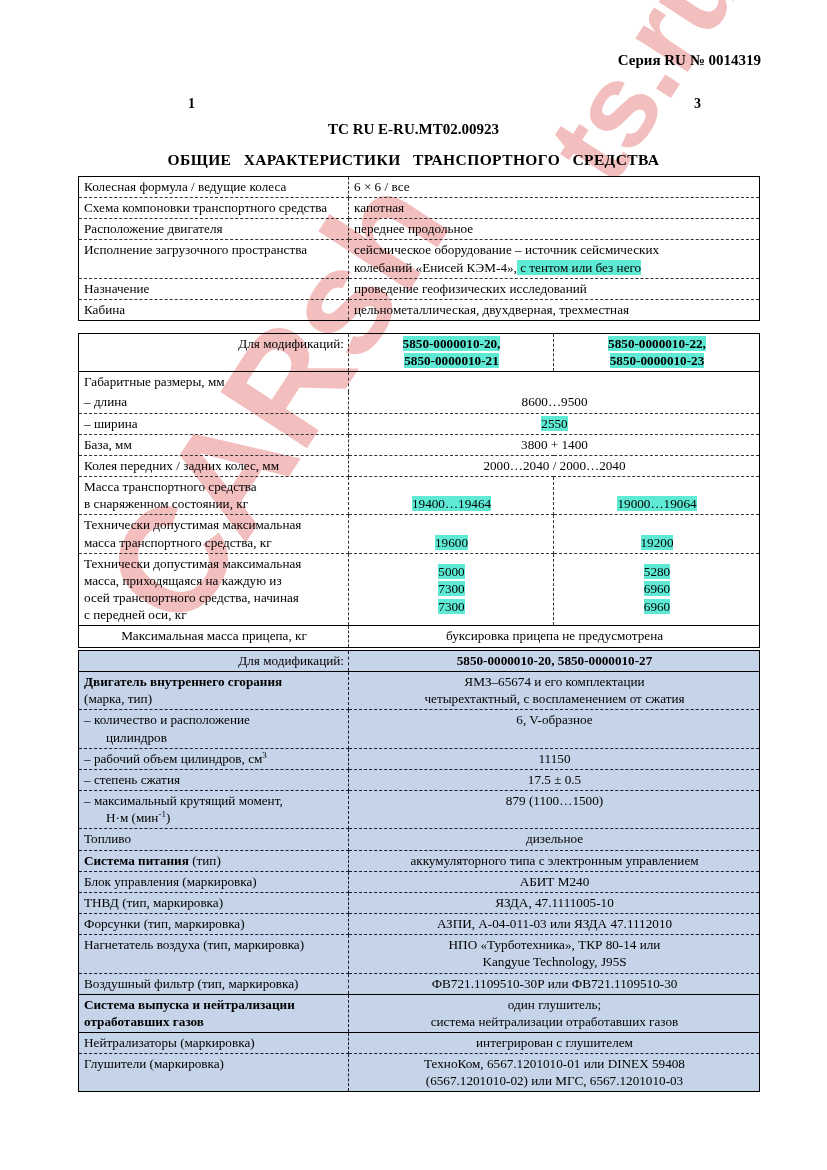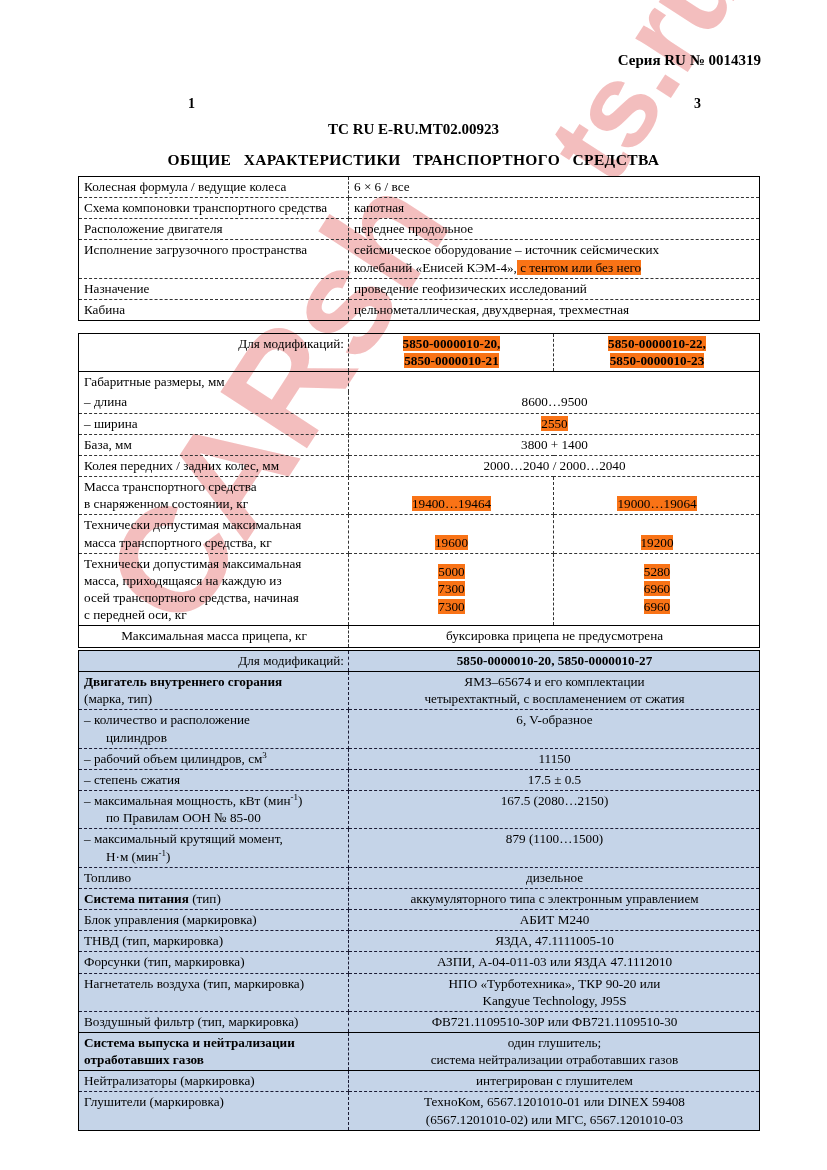--- a/index.html
+++ b/index.html
@@ -123,21 +123,21 @@
   }
   .tbl.outer {
     border: 1px solid #000;
   }
   .solid-t { border-top: 1px solid #000 !important; }
   .solid-b { border-bottom: 1px solid #000 !important; }
 
   .ctr { text-align: center; }
   .rgt { text-align: right; }
   .bold { font-weight: bold; }
-  .hl { background: #f97316; text-align: center; }
+  .hl { background: #5eead4; text-align: center; }
   .mid { vertical-align: middle; margin-top: 20px; }
 
   
   #table1 { left: 78px; top: 176px; width: 681px; }
 
   
   #table2 { left: 78px; top: 333px; width: 681px; }
 
   
   #table3 { left: 78px; top: 650px; width: 681px; background: #c5d4e8; }
@@ -314,27 +314,20 @@
       <tr>
         <td><span>– рабочий объем цилиндров, см</span><sup>3</sup></td>
         <td class="ctr">11150</td>
       </tr>
       <tr>
         <td>– степень сжатия</td>
         <td class="ctr">17.5 ± 0.5</td>
       </tr>
       <tr>
         <td>
-          <div><span>– максимальная мощность, кВт (мин</span><sup>-1</sup><span>)</span></div>
-          <div class="pad-l">по Правилам ООН № 85-00</div>
-        </td>
-        <td class="ctr mid">167.5 (2080…2150)</td>
-      </tr>
-      <tr>
-        <td>
           <div>– максимальный крутящий момент,</div>
           <div class="pad-l"><span>Н·м (мин</span><sup>-1</sup><span>)</span></div>
         </td>
         <td class="ctr mid">879 (1100…1500)</td>
       </tr>
       <tr>
         <td>Топливо</td>
         <td class="ctr">дизельное</td>
       </tr>
       <tr>
@@ -349,21 +342,21 @@
         <td>ТНВД (тип, маркировка)</td>
         <td class="ctr">ЯЗДА, 47.1111005-10</td>
       </tr>
       <tr>
         <td>Форсунки (тип, маркировка)</td>
         <td class="ctr">АЗПИ, А-04-011-03 или ЯЗДА 47.1112010</td>
       </tr>
       <tr>
         <td>Нагнетатель воздуха (тип, маркировка)</td>
         <td class="ctr">
-          <div>НПО «Турботехника», ТКР 90-20 или</div>
+          <div>НПО «Турботехника», ТКР 80-14 или</div>
           <div>Kangyue Technology, J95S</div>
         </td>
       </tr>
       <tr>
         <td>Воздушный фильтр (тип, маркировка)</td>
         <td class="ctr">ФВ721.1109510-30Р или ФВ721.1109510-30</td>
       </tr>
       <tr>
         <td class="solid-t">
           <div class="bold">Система выпуска и нейтрализации</div>

